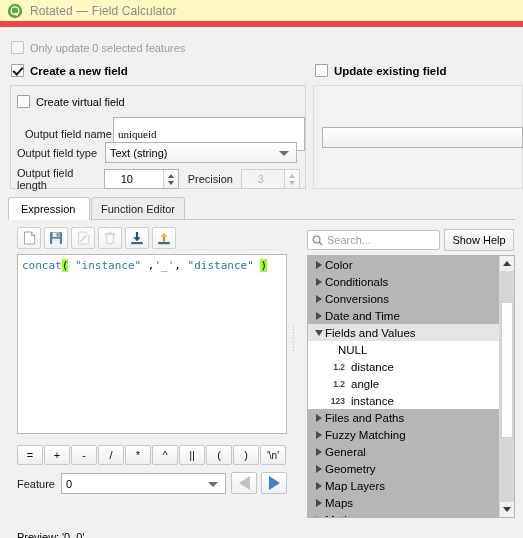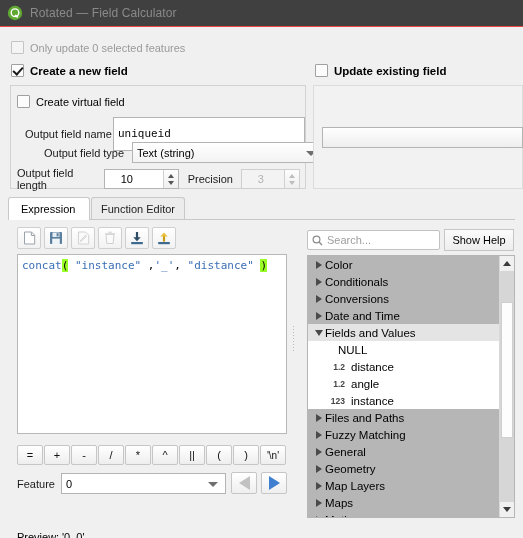--- a/index.html
+++ b/index.html
@@ -10,24 +10,24 @@
     background: #f0f0f0;
     font-family: "Liberation Sans", sans-serif;
     font-size: 11px;
     color: #000;
   }
   #app { position: relative; width: 523px; height: 538px; background: #f0f0f0; }
 
   
   .titlebar {
     position: absolute; left: 0; top: 0; width: 523px; height: 27px;
-    background: #404040;
+    background: #fef9c3;
     display: flex; align-items: center;
     padding-left: 7px;
-    border-bottom: 1px solid #ef4444;
+    border-bottom: 6px solid #ef4444;
   }
   .qgis-icon { width: 16px; height: 16px; flex: 0 0 16px; margin-right: 7px; }
   .title-text { font-size: 12px; color: #8a8a8a; letter-spacing: .1px; }
 
   
   .cbrow { position: absolute; display: flex; align-items: center; }
   .cb {
     width: 13px; height: 13px; flex: 0 0 13px;
     border: 1px solid #a0a0a0; background: #fcfcfc;
     margin-right: 6px; position: relative; border-radius: 1px;
@@ -48,21 +48,21 @@
     background: #f0f0f0;
   }
   .groupbox.disabled { background: #f2f2f2; border-color: #dcdcdc; }
 
   .formrow { position: absolute; display: flex; align-items: center; }
   .flabel { color: #1a1a1a; }
 
   .tinput {
     border: 1px solid #b4b4b4; background: #ffffff;
     height: 20px; line-height: 18px; padding: 16px 4px;
-    font-family: Liberation Mono, monospace; font-size: 11px; color: #000;
+    font-family: Liberation Serif, serif; font-size: 11px; color: #000;
     outline: none;
   }
 
   .combo {
     border: 1px solid #b4b4b4;
     background: linear-gradient(#ffffff, #f3f3f3);
     height: 21px; display: flex; align-items: center;
     padding: 0 4px; position: relative;
   }
   .combo .caret {
@@ -224,21 +224,21 @@
   <div class="cbrow" style="left:17px; top:95px;">
     <span class="cb"></span>
     <span>Create virtual field</span>
   </div>
 
   <div class="formrow" style="left:25px; top:117px; width:283px;">
     <span class="flabel" style="width:88px;">Output field name</span>
     <input class="tinput" style="width: 192px;" value="uniqueid">
   </div>
 
-  <div class="formrow" style="left:17px; top:142px; width:283px;margin-left:27px;">
+  <div class="formrow" style="left:17px; top:142px; width:283px;">
     <span class="flabel" style="width:88px;">Output field type</span>
     <div class="combo" style="width:192px;">
       <span>Text (string)</span>
       <span class="caret"></span>
     </div>
   </div>
 
   <div class="formrow" style="left:17px; top:167px; width:283px;">
     <span class="flabel" style="width:88px;">Output field length</span>
     <div class="spin" style="width:76px;">

